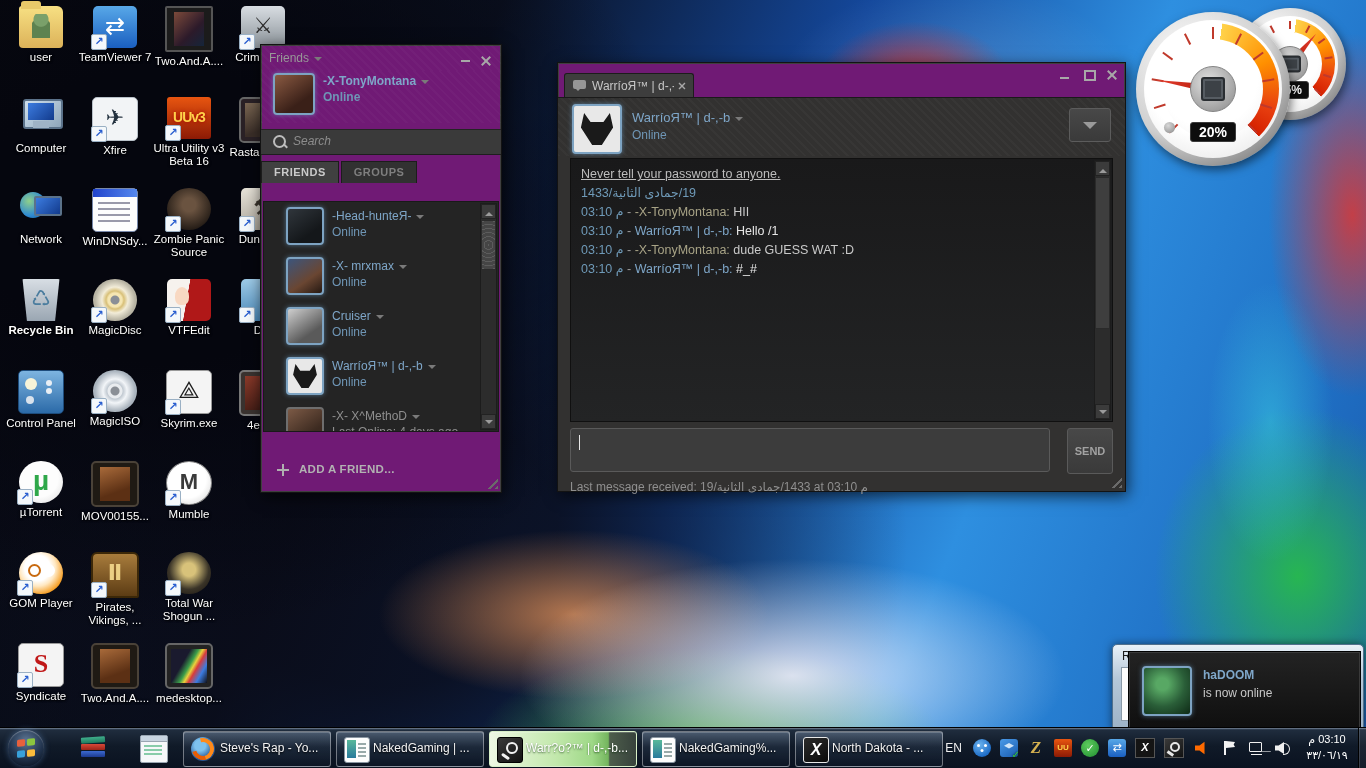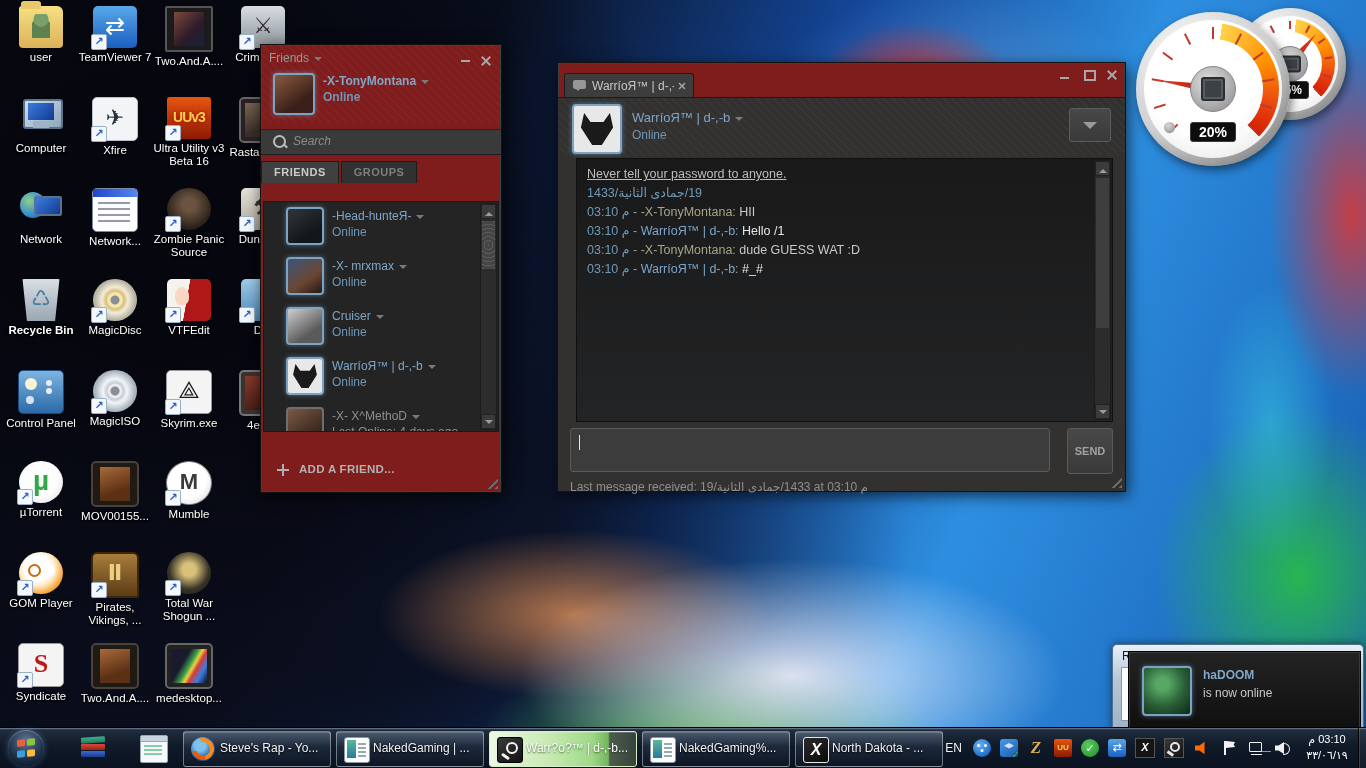--- a/index.html
+++ b/index.html
@@ -92,21 +92,21 @@
       box-shadow:14px 0 0 #fff;border:2px solid #c86a10;}
   .chest{background:linear-gradient(180deg,#a87c3c,#5c3c14);border:2px solid #3c2808;border-radius:6px 6px 2px 2px;}
   .chest::after{content:"Ⅱ";color:#ecd084;font-size:22px;font-weight:bold;line-height:38px;display:block;}
   .shogun{background:radial-gradient(circle at 50% 42%,#d8c27a 20%,#3a3428 60%,#14100c);border-radius:50%;}
   .syndicate{background:#f4f4f4;border:1px solid #999;}
   .syndicate::after{content:"S";color:#c01818;font-size:26px;font-weight:bold;font-family:"Liberation Serif","DejaVu Serif",serif;line-height:40px;display:block;}
   .image-colorful{background:#222;border:2px solid #666;}
   .image-colorful::after{content:"";position:absolute;inset:4px;
       background:linear-gradient(120deg,#1a1a2e 35%,#3c9e4a 50%,#e8d23c 58%,#d83c3c 66%,#3c7ce0 80%,#101018);}
   
-  .steam-win{position:absolute;background:#7f1d1d;border:1px solid #131313;
+  .steam-win{position:absolute;background:#701a75;border:1px solid #131313;
       box-shadow:0 0 0 1px #3f3f3f inset,2px 4px 14px rgba(0,0,0,.65);color:#9c9c9c;font-size:12px;}
   .stripes{background-image:repeating-linear-gradient(45deg,rgba(255,255,255,.025) 0 2px,transparent 2px 6px);}
   .win-btn{width:14px;height:14px;position:relative;display:inline-block;margin-left:6px;cursor:pointer;}
   .glyph-min::after{content:"";position:absolute;left:2px;bottom:3px;width:9px;height:2px;background:#a8a8a8;}
   .glyph-max::after{content:"";position:absolute;left:2px;top:2px;width:8px;height:7px;border:2px solid #a8a8a8;}
   .glyph-close::before,.glyph-close::after{content:"";position:absolute;left:6px;top:1px;width:2px;height:12px;background:#a8a8a8;}
   .glyph-close::before{transform:rotate(45deg);}  .glyph-close::after{transform:rotate(-45deg);}
   .drop{display:inline-block;width:0;height:0;border:4px solid transparent;border-top-color:#7a7a7a;
         vertical-align:middle;margin-left:5px;position:relative;top:2px;}
   .avatar{border-radius:4px;background:linear-gradient(145deg,#6a4a3a,#2c1c14);}
@@ -172,21 +172,21 @@
   #cw-tab-close{position:absolute;right:4px;top:5px;transform:scale(.7);}
   #cw-panel{position:absolute;left:0;right:0;top:34px;bottom:0;background:#323130;border-top:1px solid #1a1a1a;}
   #cw-head{position:absolute;left:0;right:0;top:0;height:58px;}
   #cw-head .avatar{position:absolute;left:14px;top:6px;width:46px;height:46px;}
   #cw-peer-name{position:absolute;left:74px;top:12px;font-size:13px;color:#7ea6c8;}
   #cw-peer-status{position:absolute;left:74px;top:30px;color:#6f96b6;}
   #cw-dropbtn{position:absolute;right:14px;top:10px;width:40px;height:32px;background:linear-gradient(#484848,#3a3a3a);
       border:1px solid #5c5c5c;border-radius:3px;cursor:pointer;}
   #cw-dropbtn::after{content:"";position:absolute;left:13px;top:13px;border:7px solid transparent;border-top-color:#9a9a9a;}
   #cw-log{position:absolute;left:12px;right:12px;top:60px;height:262px;
-      background:linear-gradient(180deg,#19191a,#232425);border:1px solid #101010;margin-left:6px;}
+      background:linear-gradient(180deg,#19191a,#232425);border:1px solid #101010;}
   #cw-msgs{position:absolute;left:10px;right:26px;top:6px;font-size:12.5px;line-height:19px;}
   .msg-time{color:#6f9ab8;}
   .n-self{color:#a8a386;} .n-friend{color:#7ea6c8;}
   .x-self{color:#c9c9c9;} .x-friend{color:#e6e6e6;}
   .notice{color:#bdbdbd;text-decoration:underline;}
   .iso-rtl{direction:rtl;unicode-bidi:isolate;}
   #cw-input{position:absolute;left:12px;top:330px;width:478px;height:42px;background:#3c3c3c;
       border:1px solid #5a5a5a;border-radius:3px;cursor:text;}
   .caret{position:absolute;left:8px;top:6px;width:1px;height:15px;background:#e8e8e8;}
   #cw-send{position:absolute;right:12px;top:330px;width:44px;height:44px;background:linear-gradient(#484848,#3a3a3a);
@@ -358,21 +358,21 @@
     <div class="dicon-cell" style="left: 226px; top: 97px;">
       <div class="dicon photo-file"></div>
       <div class="dlabel">Rastar smoki</div>
     </div>
     <div class="dicon-cell" style="left: 4px; top: 188px;">
       <div class="dicon network"></div>
       <div class="dlabel">Network</div>
     </div>
     <div class="dicon-cell" style="left: 78px; top: 188px;">
       <div class="dicon win-app"></div>
-      <div class="dlabel">Network...</div>
+      <div class="dlabel">WinDNSdy...</div>
     </div>
     <div class="dicon-cell" style="left: 152px; top: 188px;">
       <div class="dicon zombie">
         <span class="sc-arrow">↗</span>
       </div>
       <div class="dlabel">Zombie Panic Source</div>
     </div>
     <div class="dicon-cell" style="left: 226px; top: 188px;">
       <div class="dicon dungeon">
         <span class="sc-arrow">↗</span>

